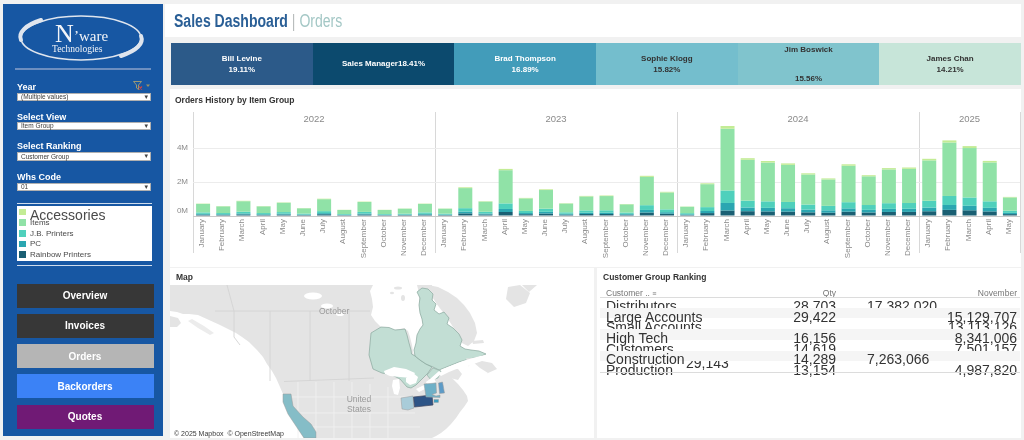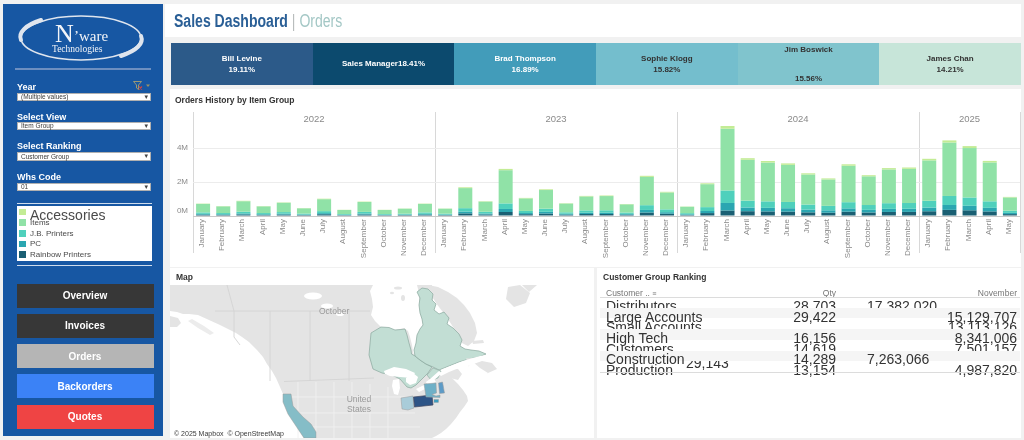--- a/index.html
+++ b/index.html
@@ -492,13 +492,13 @@
 <div style="position:absolute;left:30px;top:228.5px;font-size:8px;color:#4a4a4a;">J.B. Printers</div>
 <div style="position:absolute;left:19px;top:240.7px;width:6.5px;height:6.5px;background:#2aa6b1;"></div>
 <div style="position:absolute;left:30px;top:239.2px;font-size:8px;color:#4a4a4a;">PC</div>
 <div style="position:absolute;left:19px;top:251.4px;width:6.5px;height:6.5px;background:#1a5f73;"></div>
 <div style="position:absolute;left:30px;top:249.9px;font-size:8px;color:#4a4a4a;">Rainbow Printers</div>
 <div style="position:absolute;left:17px;top:264.5px;width:135px;height:1px;background:#cfdcec;"></div>
 <div style="position:absolute;left:16.5px;top:283.5px;width:137px;height:24px;background:#373737;color:#fff;font-size:10px;font-weight:bold;display:flex;align-items:center;justify-content:center;">Overview</div>
 <div style="position:absolute;left:16.5px;top:313.8px;width:137px;height:24px;background:#373737;color:#fff;font-size:10px;font-weight:bold;display:flex;align-items:center;justify-content:center;">Invoices</div>
 <div style="position:absolute;left:16.5px;top:344.1px;width:137px;height:24px;background:#b5b5b5;color:#fff;font-size:10px;font-weight:bold;display:flex;align-items:center;justify-content:center;">Orders</div>
 <div style="position:absolute;left:16.5px;top:374.4px;width:137px;height:24px;background:#3b82f6;color:#fff;font-size:10px;font-weight:bold;display:flex;align-items:center;justify-content:center;">Backorders</div>
-<div style="position:absolute;left:16.5px;top:404.7px;width:137px;height:24px;background:#ef4444;color:#fff;font-size:10px;font-weight:bold;display:flex;align-items:center;justify-content:center;">Quotes</div>
+<div style="position:absolute;left:16.5px;top:404.7px;width:137px;height:24px;background:#701a75;color:#fff;font-size:10px;font-weight:bold;display:flex;align-items:center;justify-content:center;">Quotes</div>
 
 </body></html>

